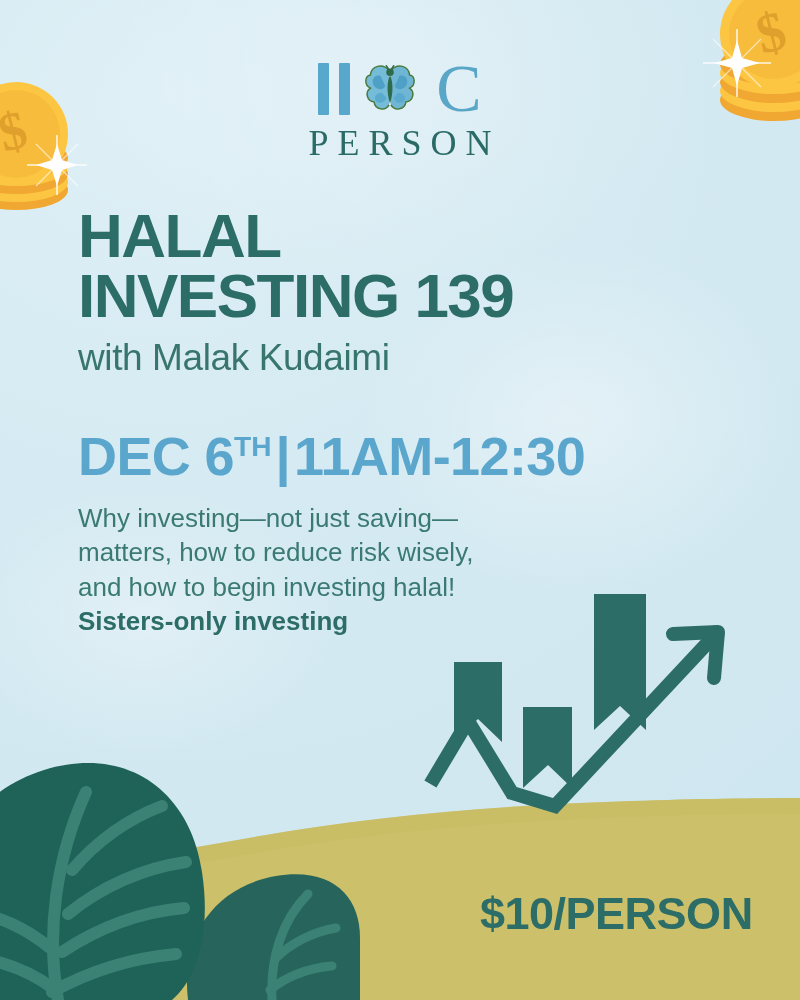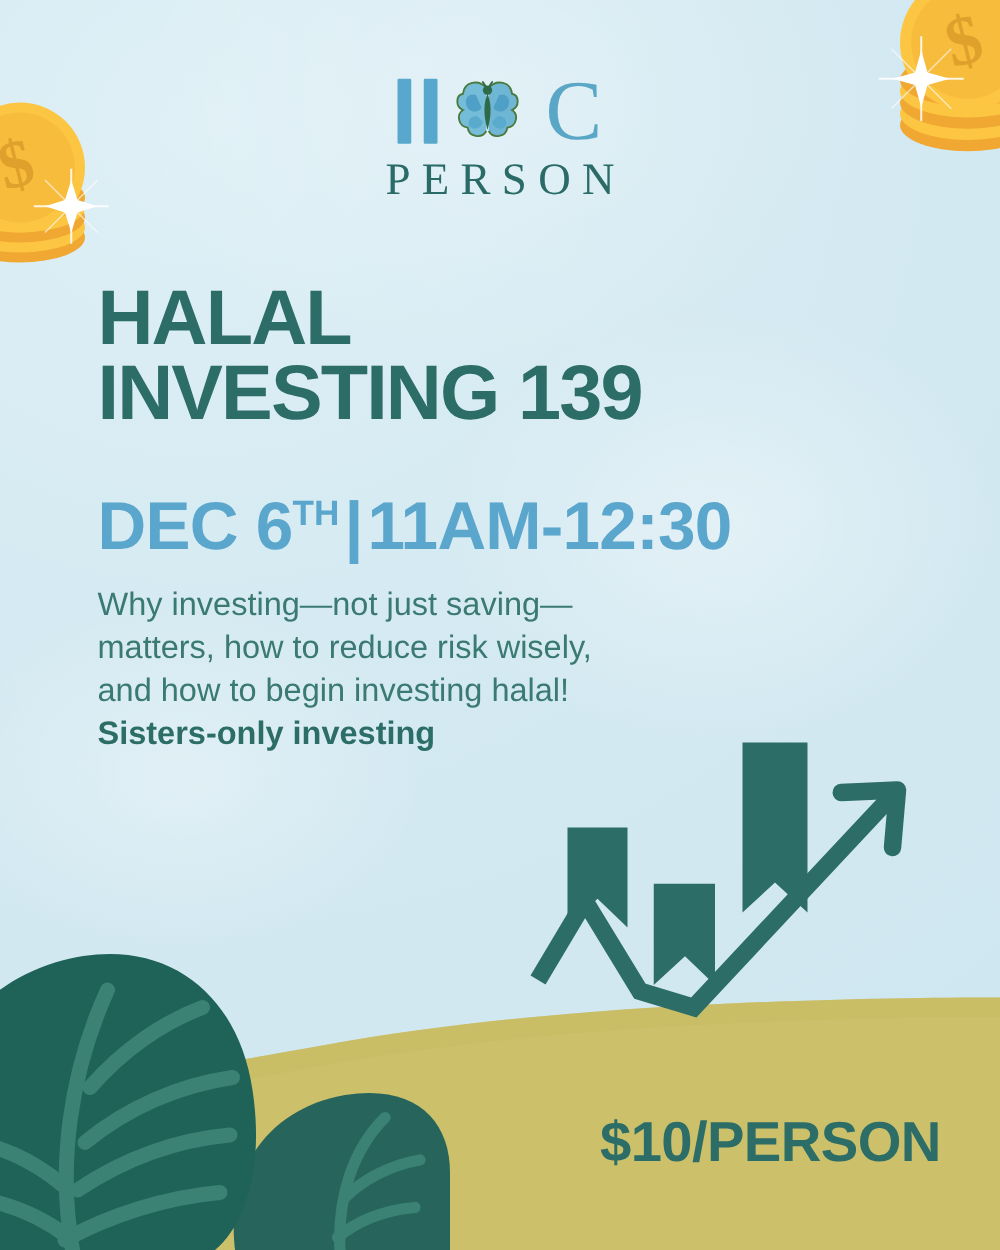--- a/index.html
+++ b/index.html
@@ -56,21 +56,21 @@
     font-family:"Liberation Serif", serif;
     font-size:36px; letter-spacing:9px; color:#2a6b68;
     margin-top:2px; padding-left:9px; font-weight:400;
   }
 
   
   #content { position:absolute; left:78px; top:206px; width:660px; }
   #headline {
     font-family:"Liberation Sans", sans-serif;
     font-weight:bold; font-size:62px; line-height:.96;
-    letter-spacing:-1.5px; color:#2d6d67;margin-top:19px;
+    letter-spacing:-1.5px; color:#2d6d67;
   }
   #headline .ln { display:block; }
   #presenter {
     margin-top:12px;
     font-size:37px; color:#37756d; font-weight:400; letter-spacing:-.4px;
   }
   #datetime {
     margin-top:46px;
     font-size:54px; font-weight:bold; color:#5aa6cc;
     letter-spacing:-.6px; white-space:nowrap;
@@ -188,20 +188,21 @@
     </div>
     <div id="logo-woman">PERSON</div>
   </div>
 
   <div id="content">
     <h1 id="headline">
       <span class="ln">HALAL</span>
       <span class="ln">INVESTING 139</span>
     </h1>
 
+    <div id="presenter">with Malak Kudaimi</div>
 
     <div id="datetime">
       <span>DEC 6</span><sup>TH</sup><span class="sep">|</span><span>11AM-12:30</span>
     </div>
 
     <div id="desc">
       <span class="ln">Why investing—not just saving—</span>
       <span class="ln">matters, how to reduce risk wisely,</span>
       <span class="ln">and how to begin investing halal!</span>
       <span class="ln" id="desc-bold">Sisters-only investing</span>

